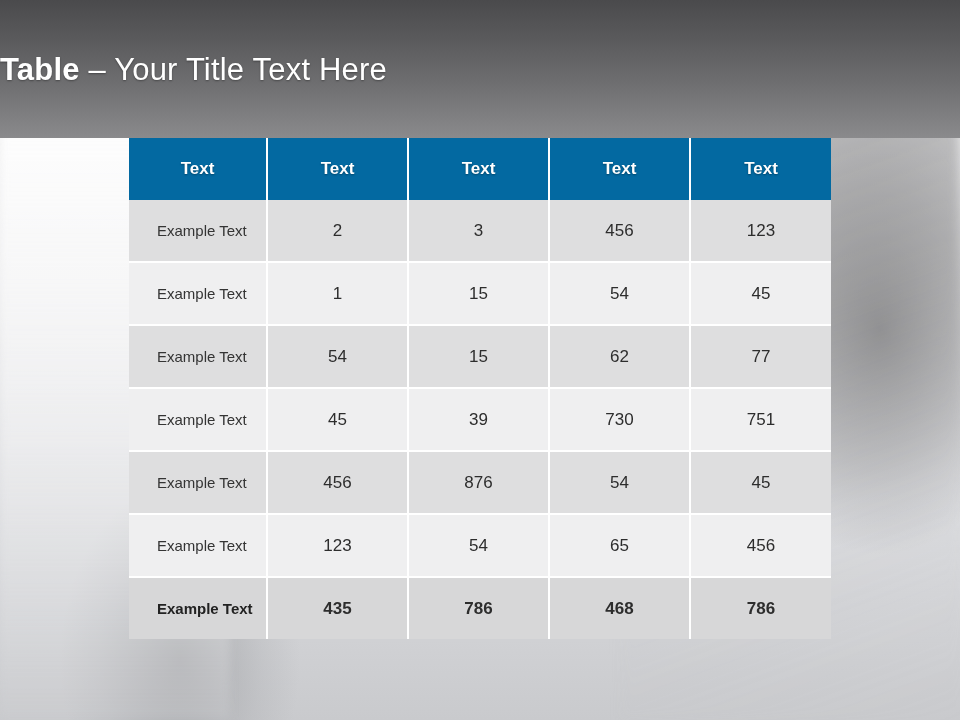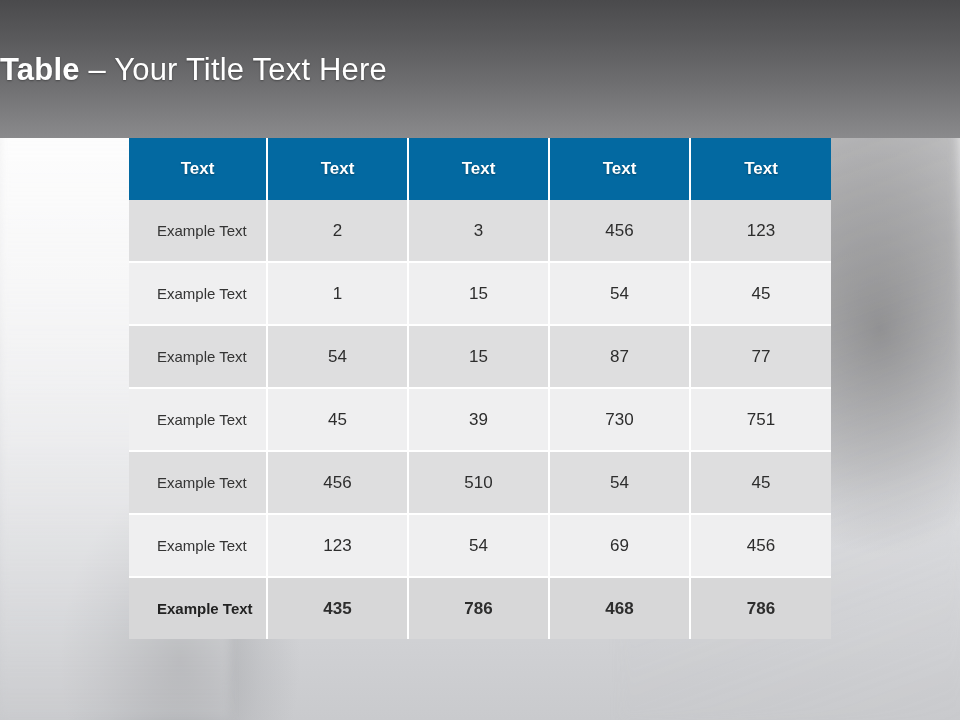--- a/index.html
+++ b/index.html
@@ -161,42 +161,42 @@
           <td class="label">Example Text</td>
           <td>1</td>
           <td>15</td>
           <td>54</td>
           <td>45</td>
         </tr>
         <tr class="shade">
           <td class="label">Example Text</td>
           <td>54</td>
           <td>15</td>
-          <td>87</td>
+          <td>62</td>
           <td>77</td>
         </tr>
         <tr class="light">
           <td class="label">Example Text</td>
           <td>45</td>
           <td>39</td>
           <td>730</td>
           <td>751</td>
         </tr>
         <tr class="shade">
           <td class="label">Example Text</td>
           <td>456</td>
-          <td>510</td>
+          <td>876</td>
           <td>54</td>
           <td>45</td>
         </tr>
         <tr class="light">
           <td class="label">Example Text</td>
           <td>123</td>
           <td>54</td>
-          <td>69</td>
+          <td>65</td>
           <td>456</td>
         </tr>
         <tr class="total">
           <td class="label">Example Text</td>
           <td>435</td>
           <td>786</td>
           <td>468</td>
           <td>786</td>
         </tr>
       </tbody>

